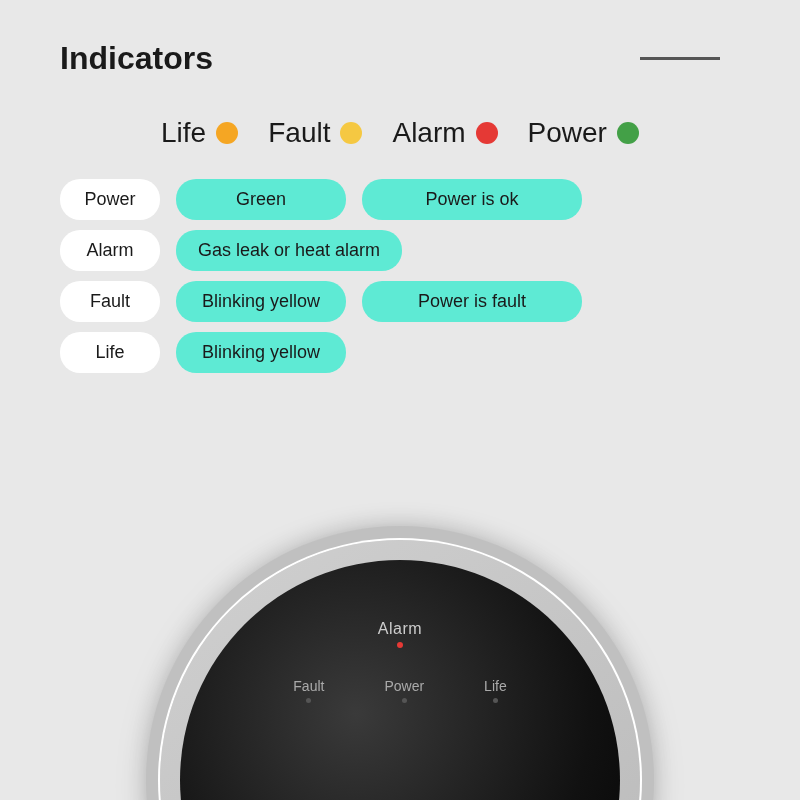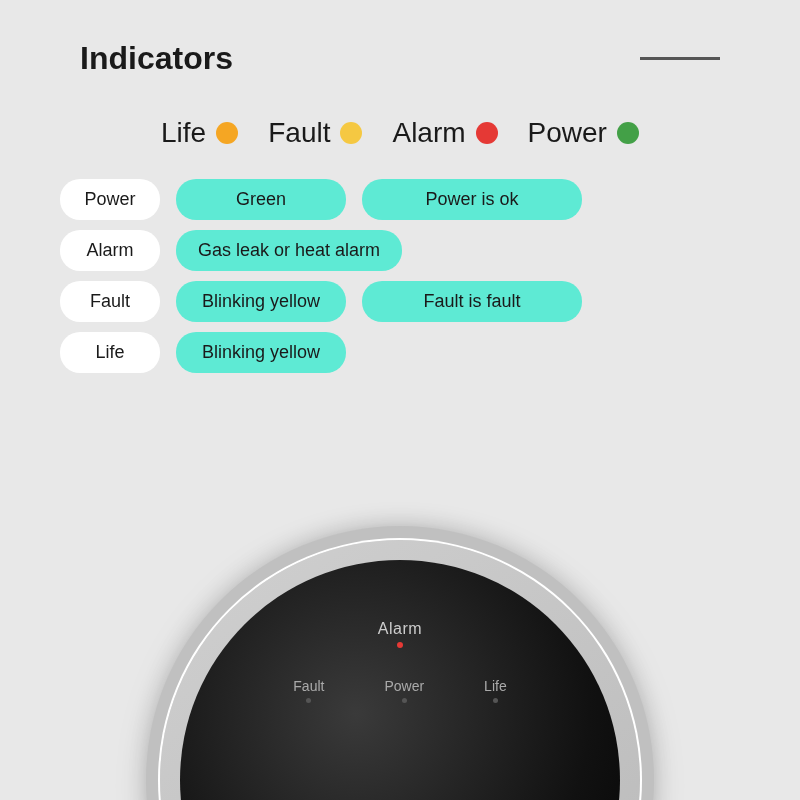--- a/index.html
+++ b/index.html
@@ -25,21 +25,20 @@
       padding: 40px 60px 20px 60px;
       display: flex;
       align-items: center;
       justify-content: space-between;
     }
 
     .title {
       font-size: 32px;
       font-weight: 800;
       color: #1a1a1a;
-      margin-left: 20px;
     }
 
     .header-line {
       width: 80px;
       height: 3px;
       background: #555;
       margin-right: 20px;
     }
 
     
@@ -257,21 +256,21 @@
     </div>
 
     <div class="table-row">
       <div class="cell cell-white cell-col1">Alarm</div>
       <div class="cell cell-col3">Gas leak or heat alarm</div>
     </div>
 
     <div class="table-row">
       <div class="cell cell-white cell-col1">Fault</div>
       <div class="cell cell-col2">Blinking yellow</div>
-      <div class="cell cell-col3">Fault is fault</div>
+      <div class="cell cell-col3">Power is fault</div>
     </div>
 
     <div class="table-row">
       <div class="cell cell-white cell-col1">Life</div>
       <div class="cell cell-col2">Blinking yellow</div>
     </div>
 
   </div>
 
   <div class="device-section">

